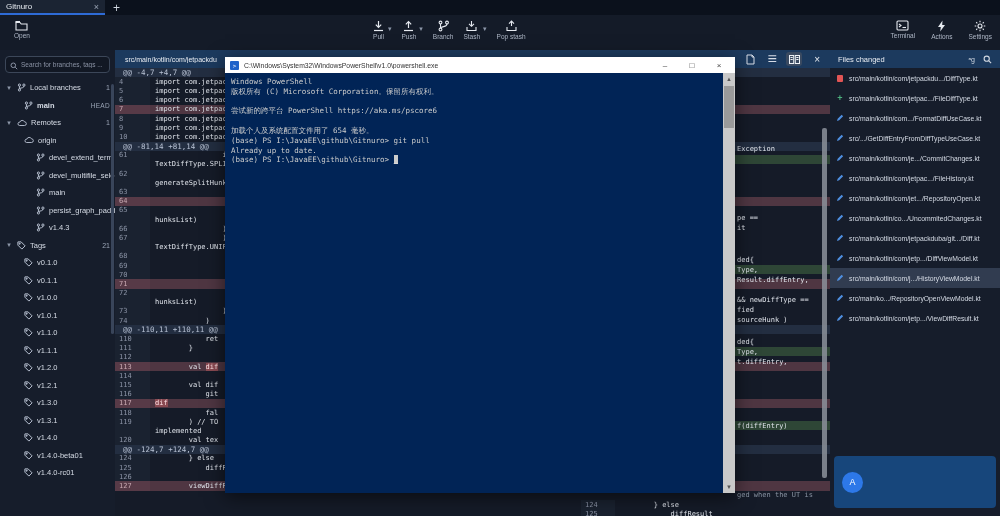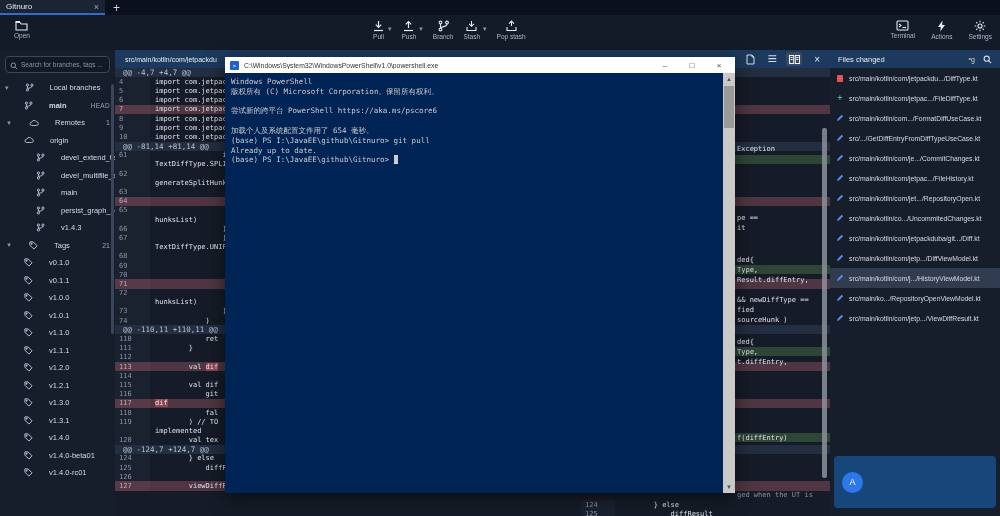--- a/index.html
+++ b/index.html
@@ -23,21 +23,21 @@
   .tb-center { position:absolute; left:372px; top:5px; display:flex; gap:10px; align-items:flex-start; }
   .tb-right { position:absolute; right:8px; top:5px; display:flex; gap:16px; }
   .chev { font-size:7px; color:#8c96a8; margin-top:5px; }
   .tgrp { display:flex; gap:3px; }
 
   
   .sidebar { position:absolute; left:0; top:50px; width:115px; height:466px; background:#161d2b; overflow:hidden; }
   .search { margin:6px 5px; height:17px; border:1px solid #3c4759; border-radius:4px; background:#121824; display:flex; align-items:center; gap:3px; padding:0 4px; }
   .search input { border:0; outline:0; background:transparent; color:#cfd6e0; font-size:6.5px; width:100%; font-family:"Liberation Sans",sans-serif; }
   .search input::placeholder { color:#8b93a5; }
-  .trow { height:17.5px; display:flex; align-items:center; gap:16px; font-size:7.5px; color:#d6dce6; padding-right:5px; white-space:nowrap; overflow:hidden; }
+  .trow { height:17.5px; display:flex; align-items:center; gap:4px; font-size:7.5px; color:#d6dce6; padding-right:5px; white-space:nowrap; overflow:hidden; }
   .trow .cnt { margin-left:auto; color:#9aa4b5; font-size:7px; }
   .trow .badge { margin-left:auto; color:#9aa4b5; font-size:6.5px; letter-spacing:.3px; }
   .trow .chv { width:8px; text-align:center; color:#8c96a8; font-size:7px; }
   .lv0 { padding-left:5px; }
   .lv1 { padding-left:24px; }
   .lv2 { padding-left:36px; }
   .sb-scroll { position:absolute; right:1px; top:34px; width:3px; height:250px; background:#39455a; border-radius:2px; }
   .ticon svg { display:block; }
 
   
@@ -538,21 +538,21 @@
           <div class="frag" style="top: 155px;">it</div>
           <div class="frag" style="top: 187px;">ded{</div>
           <div class="frag add-row" style="top: 197px;">Type,</div>
           <div class="frag" style="top: 207px;">Result.diffEntry,</div>
           <div class="frag" style="top: 227px;">&amp;&amp; newDiffType ==</div>
           <div class="frag" style="top: 237px;">fied</div>
           <div class="frag" style="top: 247px;">sourceHunk )</div>
           <div class="frag" style="top: 269px;">ded{</div>
           <div class="frag add-row" style="top: 279px;">Type,</div>
           <div class="frag" style="top: 289px;">t.diffEntry,</div>
-          <div class="frag add-row" style="top: 365px;">f(diffEntry)</div>
+          <div class="frag add-row" style="top: 353px;">f(diffEntry)</div>
           <div class="frag comment" style="top: 422px;">ged when the UT is</div>
           <div class="rbrow " style="top: 432px;"><span class="gut">124</span><span class="code">        } else</span></div>
           <div class="rbrow " style="top: 441px;"><span class="gut">125</span><span class="code">            diffResult</span></div>
         </div>
       <div class="diff-scroll"></div>
     </div>
   </section>
 
   <aside class="files">
     <div class="files-header">

